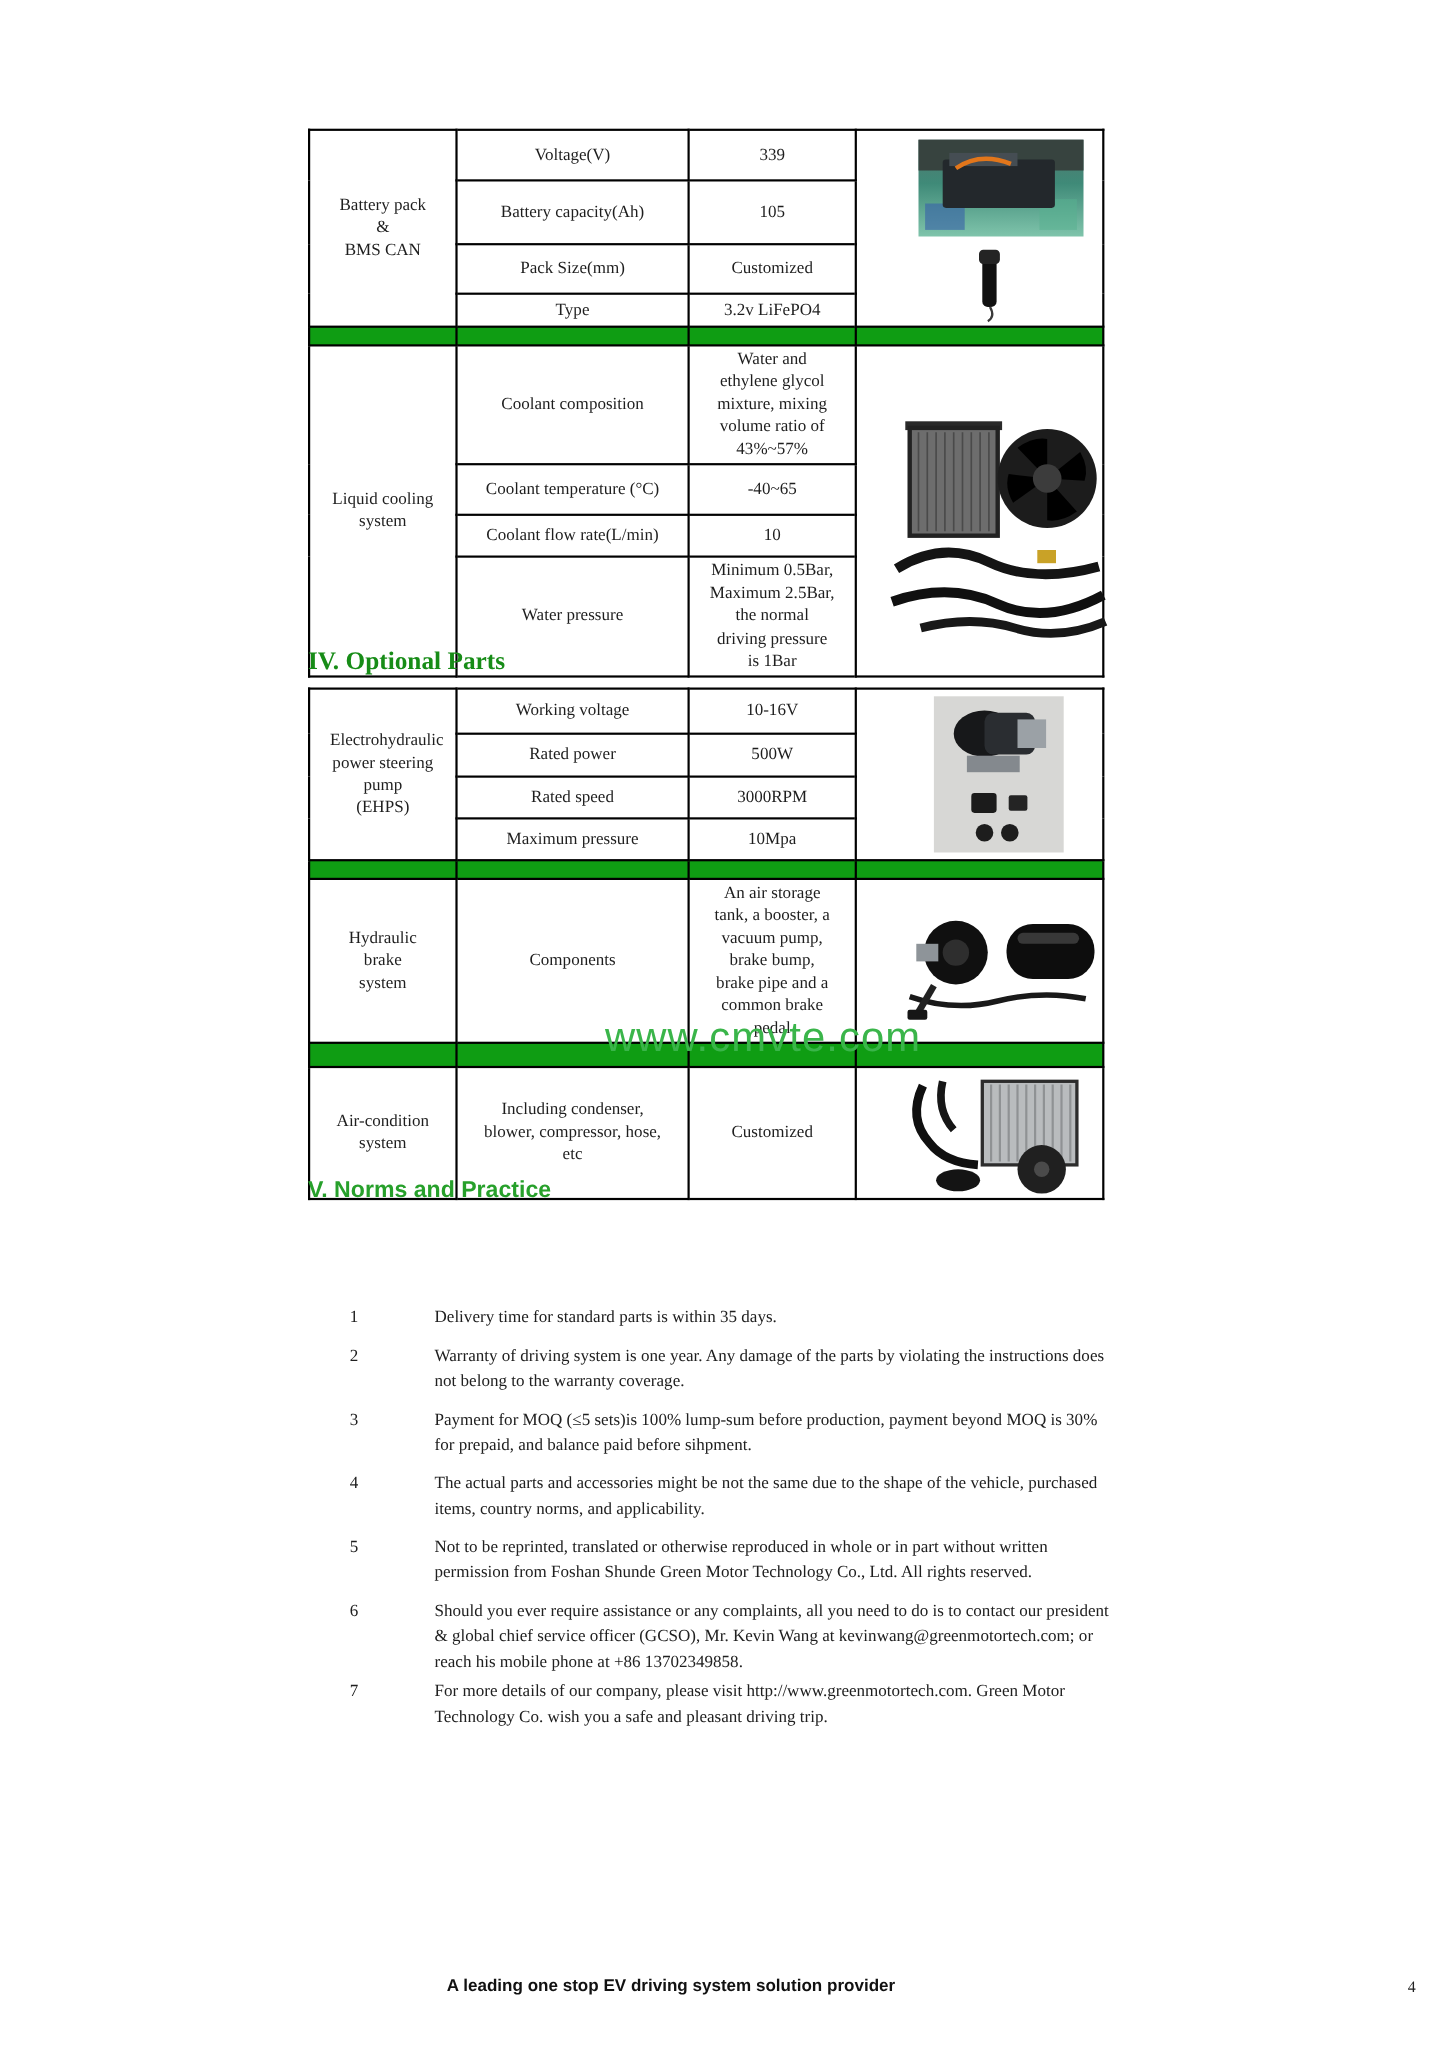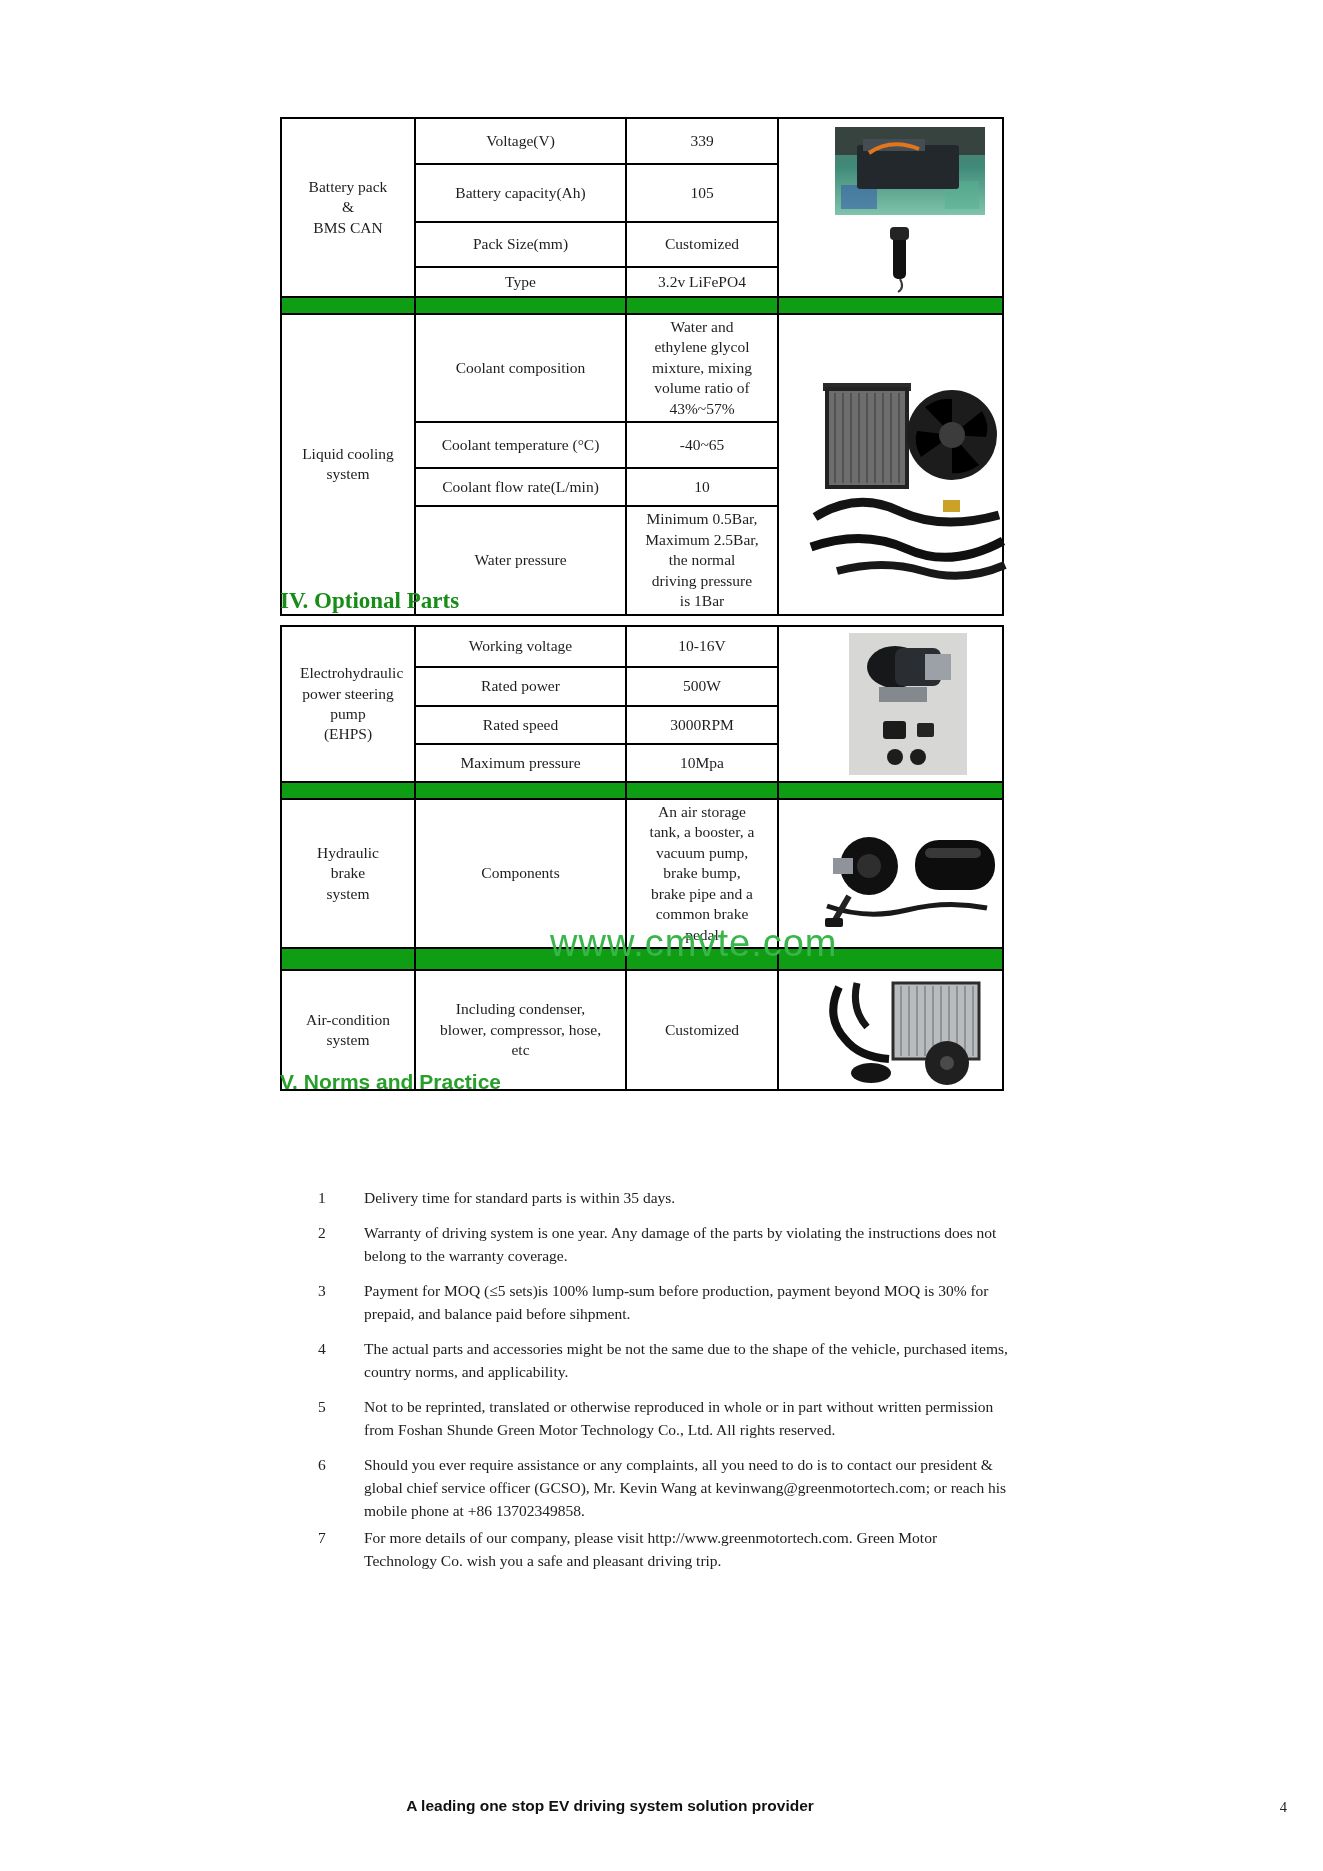--- a/index.html
+++ b/index.html
@@ -30,21 +30,21 @@
   .watermark {
     position:absolute; left:550px; top:922px; z-index:5;
     font-family:"Liberation Sans", sans-serif; font-size:38px;
     color:var(--watermark-green,#3ab54a); letter-spacing:1px;
   }
   .intro { position:absolute; left:303px; top:1116px; width:722px;
     font-size:15.5px; line-height:23px; }
   .norms { position:absolute; left:318px; top:1186px; width:692px; }
   .norm-item { display:flex; margin-bottom:12px; font-size:15.5px; line-height:23px; }
   .norm-num { width:46px; flex:0 0 46px; }
-  .norm-text { flex:1; }
+  .norm-text { flex:1;margin-left:31px; }
   .footer-tagline {
     position:absolute; left:0; top:1797px; width:1220px; text-align:center;
     font-family:"Liberation Sans", sans-serif; font-weight:bold; font-size:15.5px;
     color:#111;
   }
   .page-num { position:absolute; right:36px; top:1799px; font-size:14.5px; color:#222; }
   svg { display:block; margin:0 auto; }
 </style>
 </head>
 <body>

